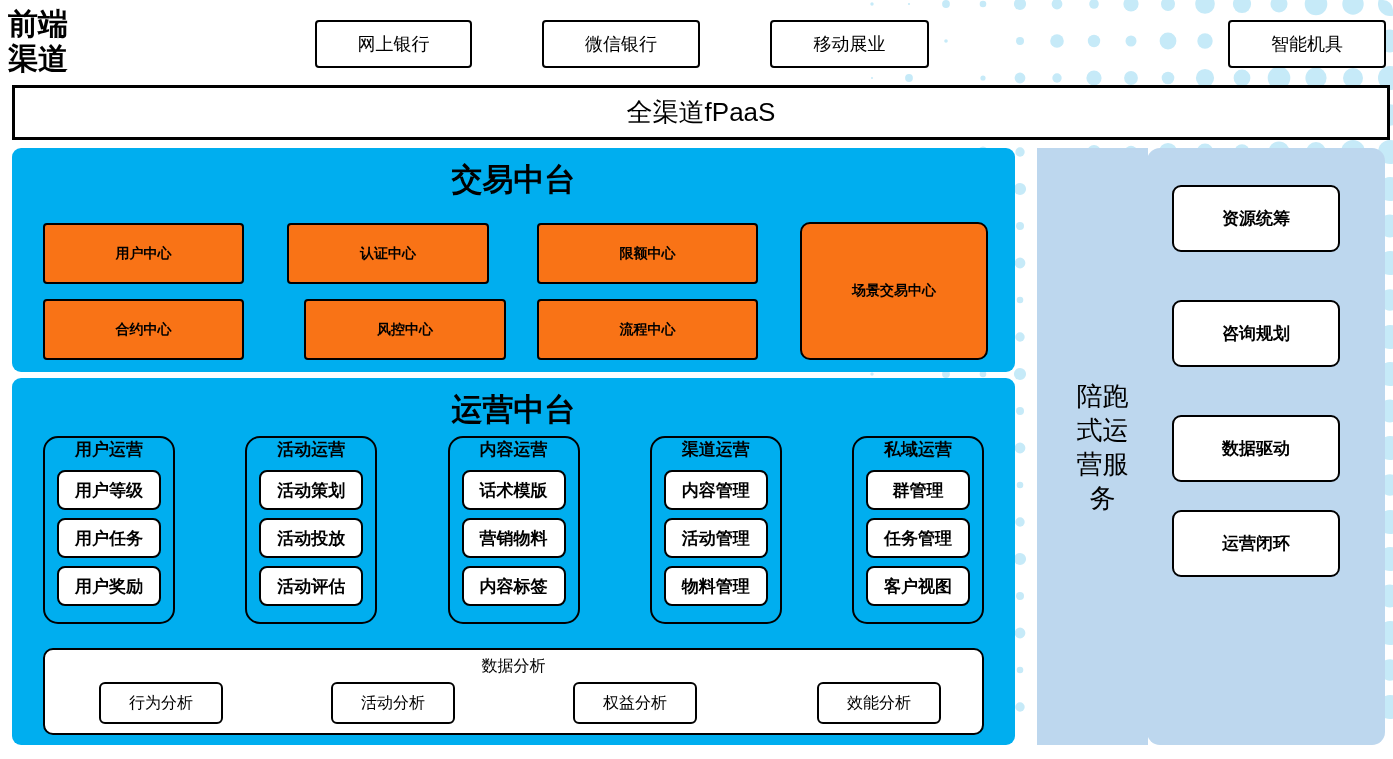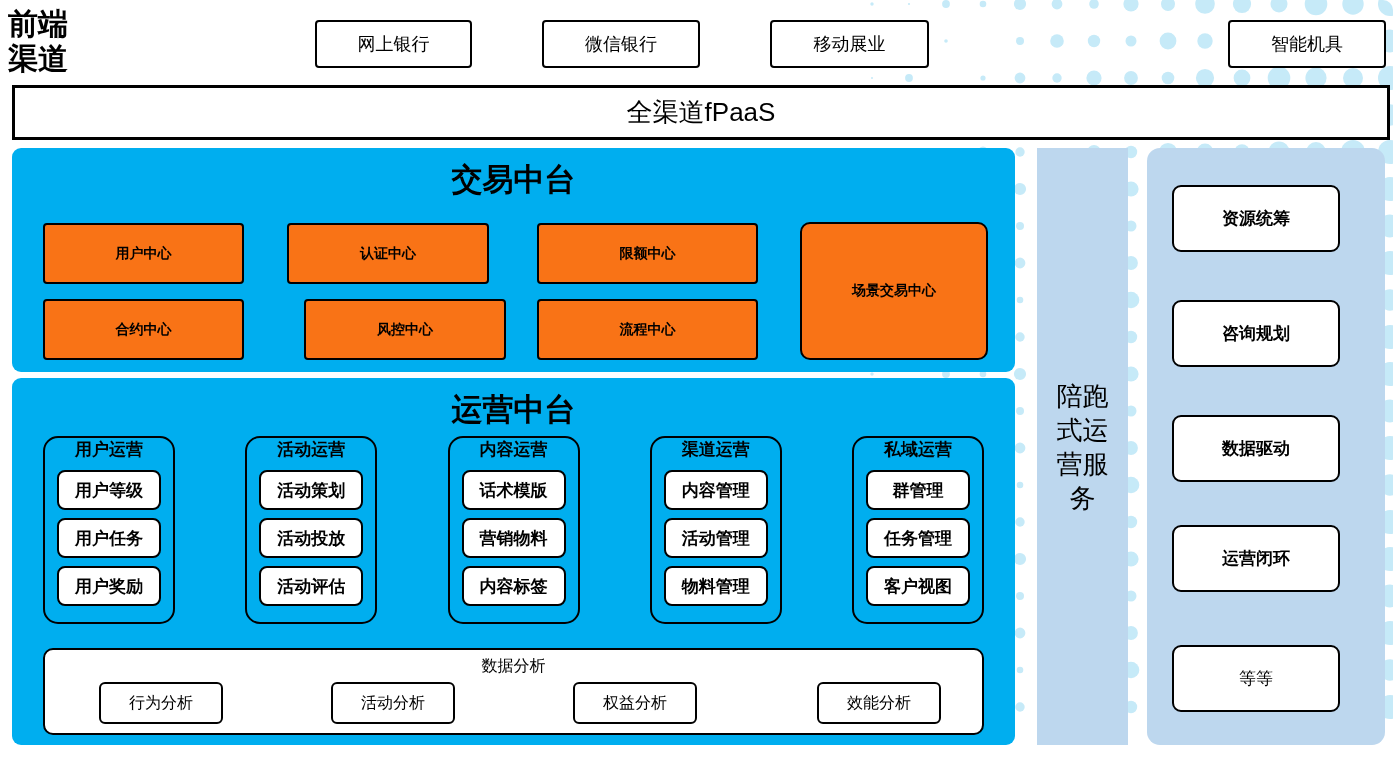--- a/index.html
+++ b/index.html
@@ -67,21 +67,21 @@
   .analysis-box{
     position:absolute;top:32px;height:42px;width:124px;background:#fff;border:2px solid #000;
     border-radius:6px;display:flex;align-items:center;justify-content:center;
     font-size:16px;font-weight:500;box-sizing:border-box;
   }
 
   
   .companion-bar{
     left:1037px;top:148px;width:91px;height:597px;background:var(--panel,#BDD7EE);
     display:flex;align-items:center;justify-content:center;text-align:center;
-    font-size:26px;line-height:34px;font-weight:500;
+    font-size:26px;line-height:34px;font-weight:500;padding-left:20px;
   }
   .service-panel{
     left:1147px;top:148px;width:238px;height:597px;background:var(--panel,#BDD7EE);
     border-radius:13px;
   }
   .service-box{
     position:absolute;left:25px;width:168px;height:67px;background:#fff;border:2px solid #000;
     border-radius:9px;display:flex;align-items:center;justify-content:center;
     font-size:17px;box-sizing:border-box;
   }
@@ -456,17 +456,16 @@
       <div>式运</div>
       <div>营服</div>
       <div>务</div>
     </div>
   </div>
 
   <div class="layer service-panel">
     <div class="service-box w700" style="top:37px;">资源统筹</div>
     <div class="service-box w600" style="top:152px;">咨询规划</div>
     <div class="service-box w600" style="top:267px;">数据驱动</div>
-    <div class="service-box w700" style="top:377px;">运营闭环</div>
-    <div class="service-box w400" style="top:497px;">等等</div>
+    <div class="service-box w700" style="top:362px;">运营闭环</div>
   </div>
 
 </div>
 
 </body></html>

